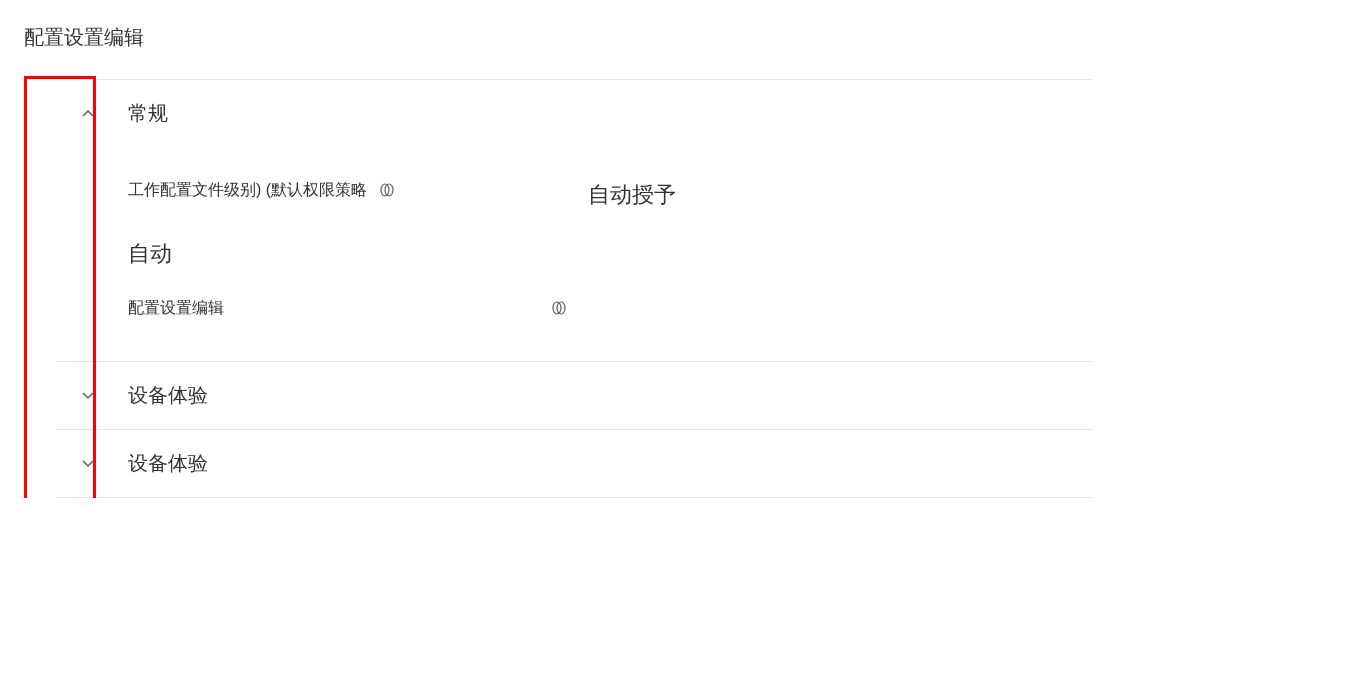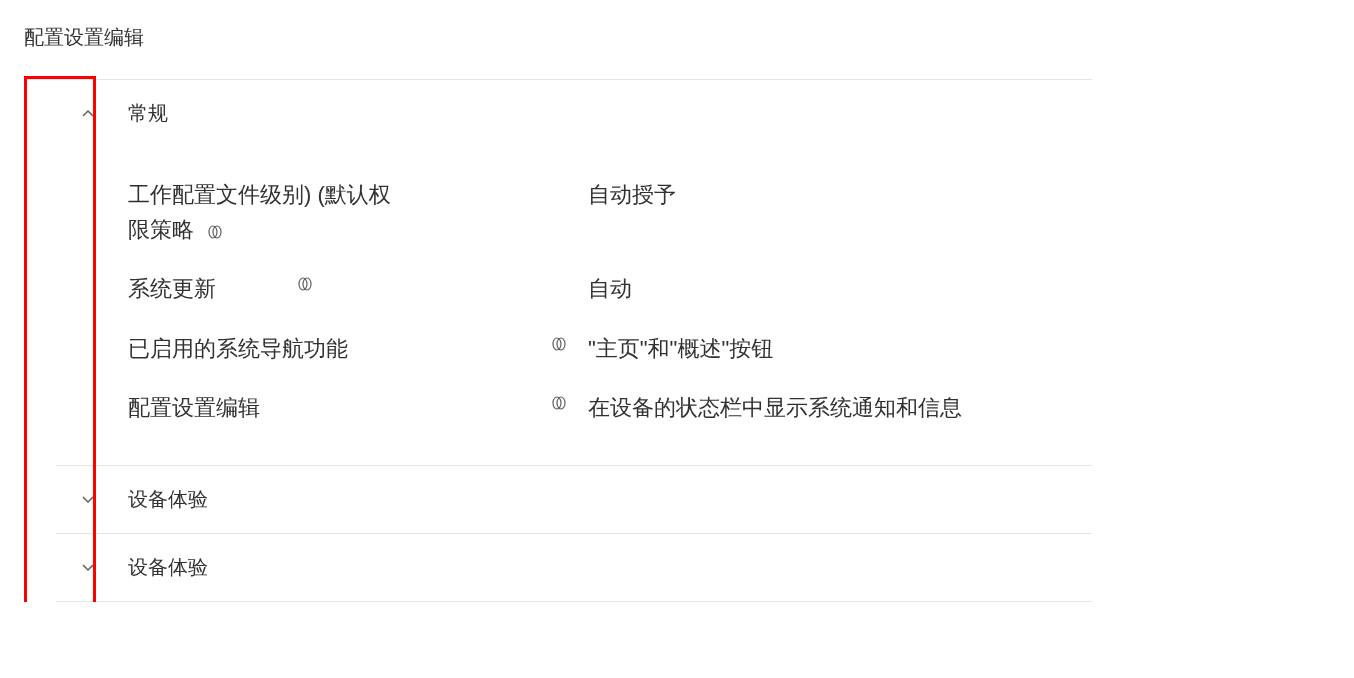--- a/index.html
+++ b/index.html
@@ -69,24 +69,25 @@
     .setting-row.first {
       padding-top: 38px;
     }
     .setting-label-col {
       width: 460px;
       display: flex;
       align-items: flex-start;
       flex-shrink: 0;
     }
     .setting-label {
-      font-size: 22px;
+      font-size: 16px;
       color: #323130;
       line-height: 1.6;
       max-width: 280px;
+      text-align: right;
     }
     .setting-label.narrow {
       max-width: 280px;
     }
     .info-icon {
       display: inline-flex;
       align-items: center;
       margin-left: 6px;
       color: #605e5c;
       position: relative;
@@ -147,56 +148,34 @@
                     <ellipse cx="7" cy="9" rx="4" ry="6"></ellipse>
                     <ellipse cx="11" cy="9" rx="4" ry="6"></ellipse>
                   </svg>
                 </span>
               </span>
             </div>
             <span class="setting-value">自动授予</span>
           </div>
 
           <div class="setting-row">
-            <div class="setting-label-col">
-              <span class="setting-label">系统更新</span>
-              <span class="info-icon" style="margin-left:80px;">
-                <svg viewBox="0 0 18 18" fill="none" stroke="currentColor" stroke-width="1.2">
-                  <ellipse cx="7" cy="9" rx="4" ry="6"></ellipse>
-                  <ellipse cx="11" cy="9" rx="4" ry="6"></ellipse>
-                </svg>
-              </span>
-            </div>
             <span class="setting-value">自动</span>
           </div>
 
-          <div class="setting-row">
-            <div class="setting-label-col">
-              <span class="setting-label">已启用的系统导航功能</span>
-              <span class="info-icon right">
-                <svg viewBox="0 0 18 18" fill="none" stroke="currentColor" stroke-width="1.2">
-                  <ellipse cx="7" cy="9" rx="4" ry="6"></ellipse>
-                  <ellipse cx="11" cy="9" rx="4" ry="6"></ellipse>
-                </svg>
-              </span>
-            </div>
-            <span class="setting-value">"主页"和"概述"按钮</span>
-          </div>
 
           <div class="setting-row">
             <div class="setting-label-col">
               <span class="setting-label">配置设置编辑</span>
               <span class="info-icon right">
                 <svg viewBox="0 0 18 18" fill="none" stroke="currentColor" stroke-width="1.2">
                   <ellipse cx="7" cy="9" rx="4" ry="6"></ellipse>
                   <ellipse cx="11" cy="9" rx="4" ry="6"></ellipse>
                 </svg>
               </span>
             </div>
-            <span class="setting-value">在设备的状态栏中显示系统通知和信息</span>
           </div>
 
         </div>
       </div>
 
       <div class="section">
         <div class="section-header">
           <span class="chevron">
             <svg viewBox="0 0 16 16" fill="none" stroke="currentColor" stroke-width="1.5">
               <path d="M3 6 L8 11 L13 6"></path>

